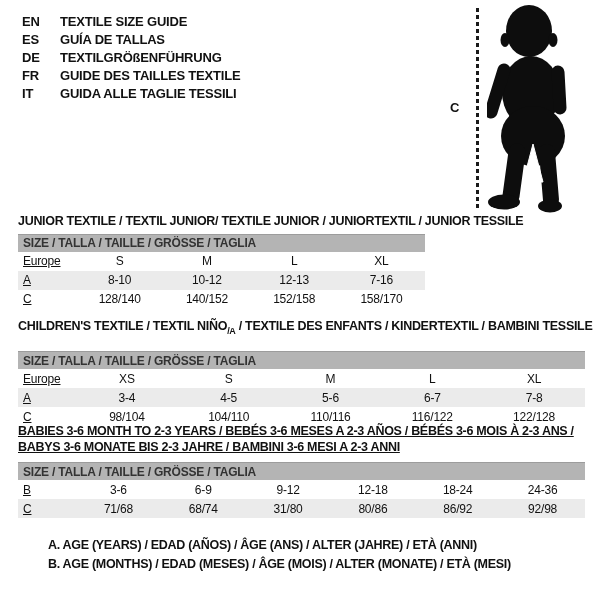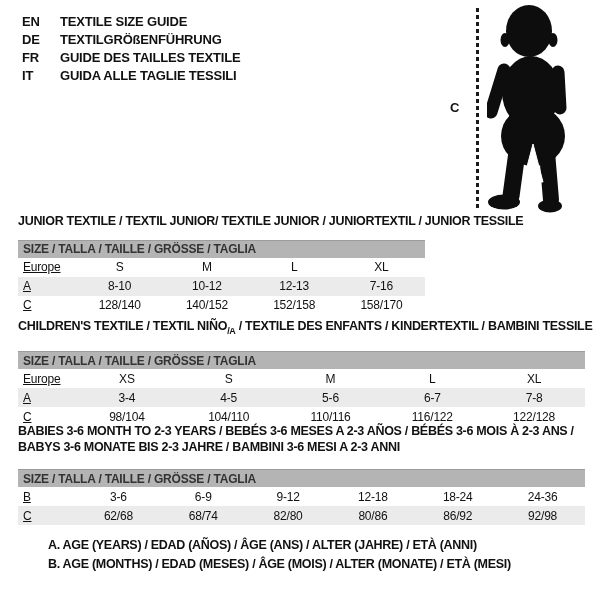--- a/index.html
+++ b/index.html
@@ -22,23 +22,23 @@
   }
   .measure-label{position:absolute;left:450px;top:100px;font-weight:700;font-size:13px;}
   .baby-svg{position:absolute;left:487px;top:4px;}
   
   .size-section{position:absolute;left:18px;}
   .sec-0{top:214px;width:407px;}
   .sec-1{top:319px;width:567px;}
   .sec-2{top:424px;width:567px;}
   .table-title{font-weight:700;font-size:12.5px;line-height:15.5px;letter-spacing:-0.3px;white-space:nowrap;}
   .table-title sub{font-size:9px;}
-  .sec-0 .table-title{margin-bottom:10px;}
+  .sec-0 .table-title{margin-bottom:4px;}
   .sec-1 .table-title{margin-bottom:12px;text-align:center;}
-  .sec-2 .table-title{margin-bottom:14px;}
+  .sec-2 .table-title{margin-bottom:7px;text-decoration:underline;}
   table.size-table{border-collapse:collapse;table-layout:fixed;width:100%;font-size:12px;}
   th.size-bar{
     background:var(--bar-bg,#b4b4b4);color:var(--bar-text,#333333);
     font-weight:700;font-size:12px;text-align:left;padding:0 14px 0 5px;
     height:17px;letter-spacing:-0.2px;border-top:1px solid #9c9c9c;
   }
   tbody td{height:19px;text-align:center;padding:0;letter-spacing:-0.2px;}
   tbody td.row-label{text-align:left;padding-left:5px;text-decoration:underline;}
   tbody tr.shaded{background:var(--shade-bg,#ebebeb);}
   col.label{width:58px;}
@@ -46,20 +46,24 @@
   .footnotes{position:absolute;left:18px;top:536px;margin-left:30px;}
   .legend-line{font-weight:700;font-size:12.5px;line-height:18.5px;letter-spacing:-0.3px;white-space:nowrap;}
 </style>
 </head>
 <body>
 
 <div class="lang-list">
     <div class="lang-row">
       <span class="lang-code">EN</span>
       <span>TEXTILE SIZE GUIDE</span>
+    </div>
+    <div class="lang-row">
+      <span class="lang-code">ES</span>
+      <span>GUÍA DE TALLAS</span>
     </div>
     <div class="lang-row">
       <span class="lang-code">DE</span>
       <span>TEXTILGRÖßENFÜHRUNG</span>
     </div>
     <div class="lang-row">
       <span class="lang-code">FR</span>
       <span>GUIDE DES TAILLES TEXTILE</span>
     </div>
     <div class="lang-row">
@@ -204,23 +208,23 @@
           <td class="row-label">B</td>
           <td>3-6</td>
           <td>6-9</td>
           <td>9-12</td>
           <td>12-18</td>
           <td>18-24</td>
           <td>24-36</td>
         </tr>
         <tr class="shaded">
           <td class="row-label">C</td>
-          <td>62/68</td>
+          <td>71/68</td>
           <td>68/74</td>
-          <td>82/80</td>
+          <td>31/80</td>
           <td>80/86</td>
           <td>86/92</td>
           <td>92/98</td>
         </tr>
       </tbody>
   </table>
 </section>
 
 <div class="footnotes">
     <div class="legend-line">A. AGE (YEARS) / EDAD (AÑOS) / ÂGE (ANS) / ALTER (JAHRE) / ETÀ (ANNI)</div>

